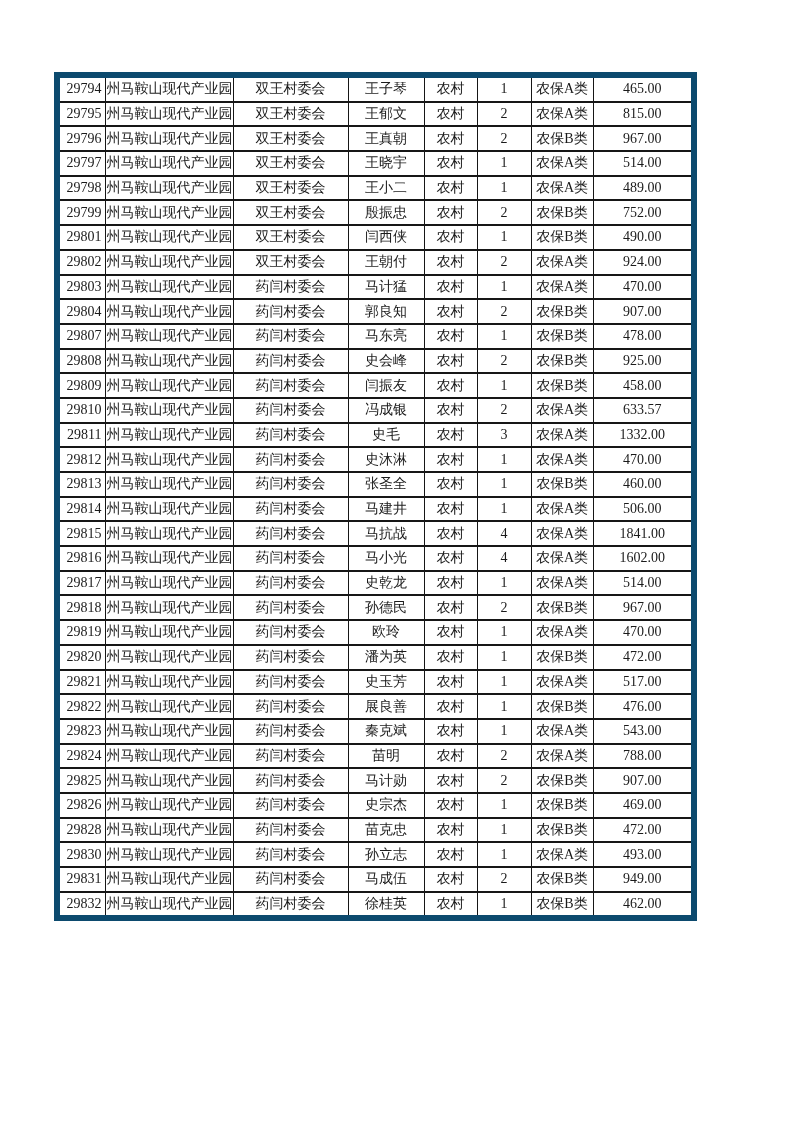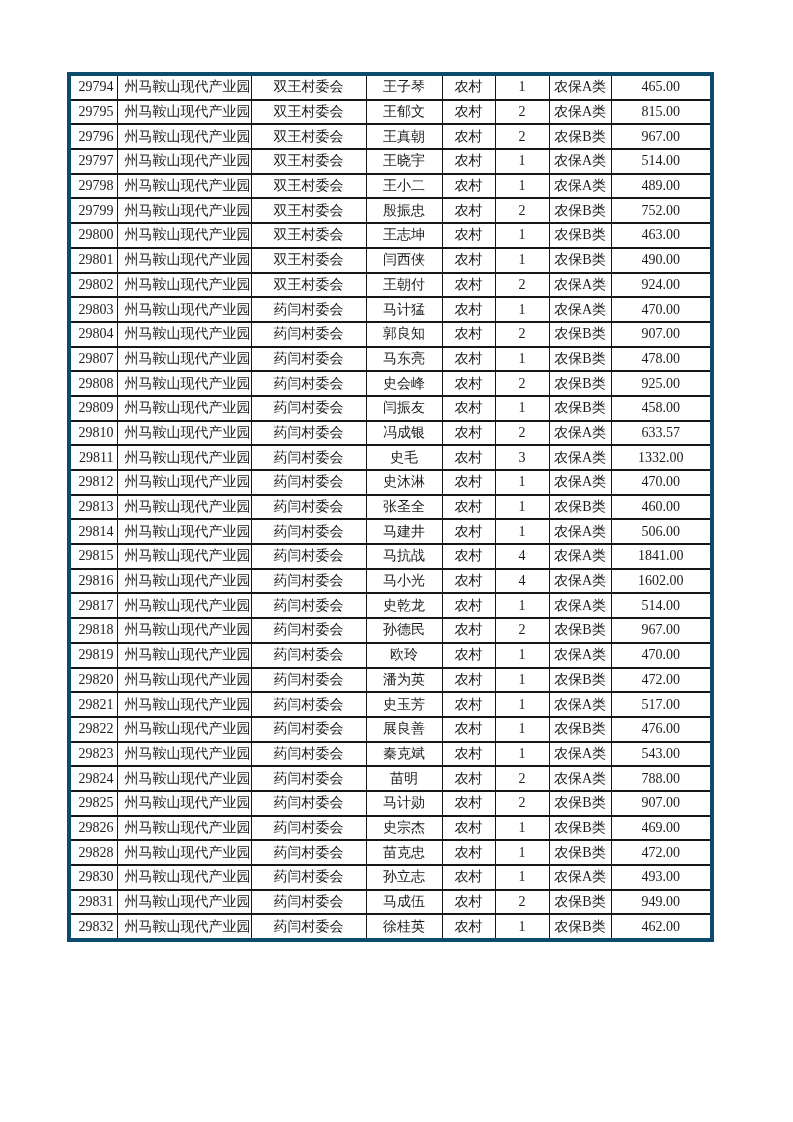--- a/index.html
+++ b/index.html
@@ -15,25 +15,25 @@
   }
   .page {
     position: absolute;
     left: 0; top: 0;
     width: 793px;
     height: 1122px;
     background: #ffffff;
   }
   table.grid {
     position: absolute;
-    left: 67px;
+    left: 54px;
     top: 72px;
     border-collapse: collapse;
     table-layout: fixed;
-    border: 4px solid #0c4a6e;
+    border: 6px solid #0c4a6e;
   }
   table.grid td {
     border-left: 1px solid #161616;
     border-right: 1px solid #161616;
     border-top: 2px solid #161616;
     border-bottom: 2px solid #161616;
     height: 22.7px;
     padding: 0;
     font-family: "Liberation Serif", "DejaVu Serif", serif;
     font-size: 14px;
@@ -43,21 +43,21 @@
     text-align: center;
     vertical-align: middle;
     line-height: 1;
   }
   table.grid td.align-right {
     text-align: right;
     padding-right: 3px;
   }
   table.grid td.align-left {
     text-align: left;
-    padding-left: 7px;
+    padding-left: 1px;
   }
 </style>
 </head>
 <body>
 
 <div class="page">
   <table class="grid">
     <colgroup>
         <col style="width: 48px;">
         <col style="width: 117px;">
@@ -123,30 +123,20 @@
           <td class="align-right">29799</td>
           <td class="align-left">州马鞍山现代产业园</td>
           <td class="align-center">双王村委会</td>
           <td class="align-center">殷振忠</td>
           <td class="align-center">农村</td>
           <td class="align-center">2</td>
           <td class="align-center">农保B类</td>
           <td class="align-center">752.00</td>
         </tr>
         <tr>
-          <td class="align-right">29800</td>
-          <td class="align-left">州马鞍山现代产业园</td>
-          <td class="align-center">双王村委会</td>
-          <td class="align-center">王志坤</td>
-          <td class="align-center">农村</td>
-          <td class="align-center">1</td>
-          <td class="align-center">农保B类</td>
-          <td class="align-center">463.00</td>
-        </tr>
-        <tr>
           <td class="align-right">29801</td>
           <td class="align-left">州马鞍山现代产业园</td>
           <td class="align-center">双王村委会</td>
           <td class="align-center">闫西侠</td>
           <td class="align-center">农村</td>
           <td class="align-center">1</td>
           <td class="align-center">农保B类</td>
           <td class="align-center">490.00</td>
         </tr>
         <tr>

